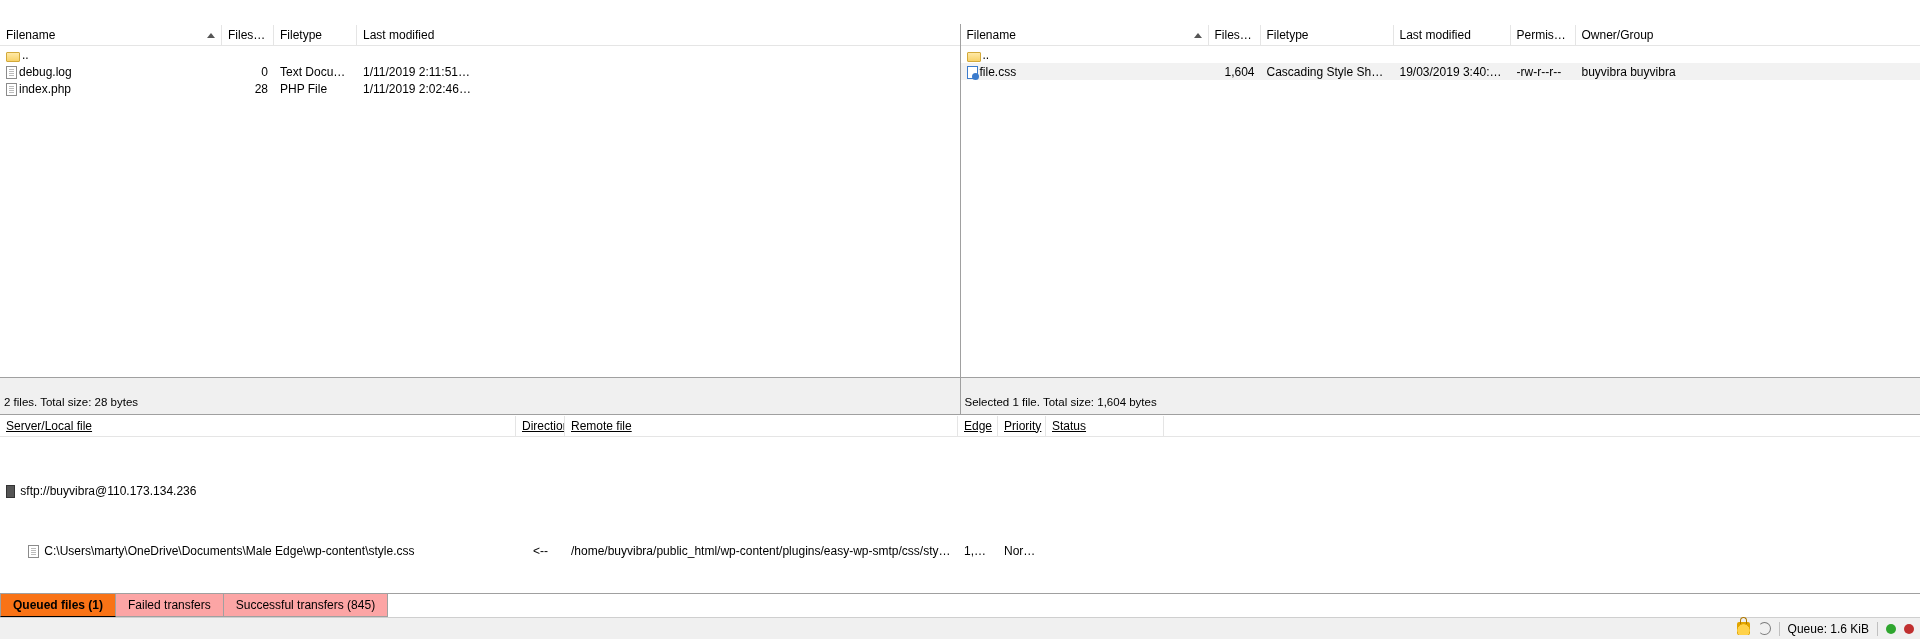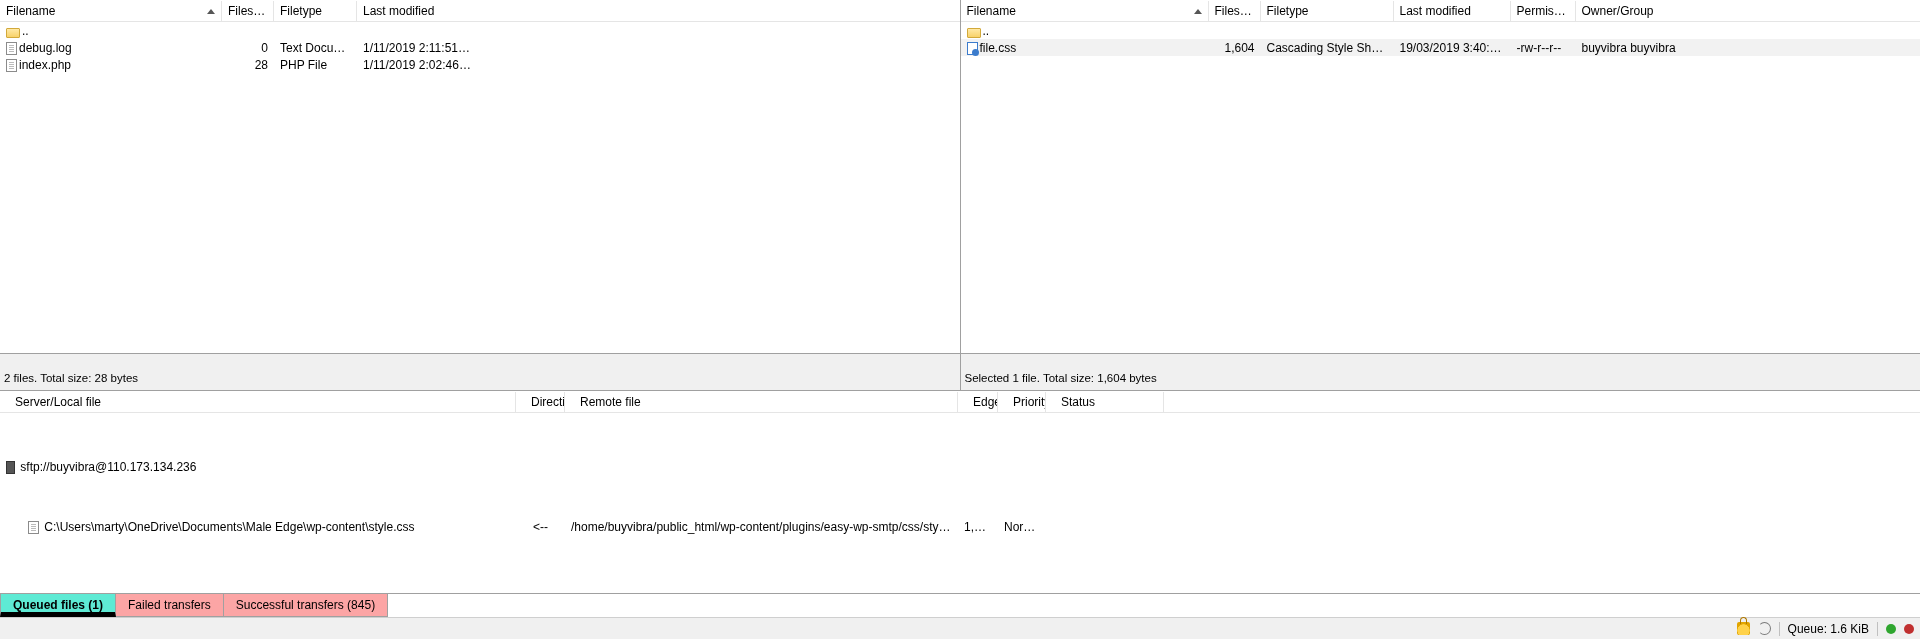--- a/index.html
+++ b/index.html
@@ -11,20 +11,21 @@
     width: 1920px;
     height: 639px;
     overflow: hidden;
     display: flex;
     flex-direction: column;
   }
   .panels {
     display: flex;
     height: 391px;
     border-bottom: 1px solid #a0a0a0;
+    margin-top: 24px;
   }
   .panel {
     flex: 1;
     display: flex;
     flex-direction: column;
     border-right: 1px solid #a0a0a0;
     overflow: hidden;
   }
   .panel:last-child { border-right: none; }
   .file-header {
@@ -130,24 +131,25 @@
     flex: 1;
     min-height: 0;
   }
   .queue-header {
     display: flex;
     border-bottom: 1px solid #e5e5e5;
     height: 22px;
     align-items: center;
   }
   .queue-header .qcol {
-    padding: 3px 15px;
+    padding: 3px 6px;
     border-right: 1px solid #e5e5e5;
     white-space: nowrap;
     overflow: hidden;
+    text-decoration: underline;
   }
   .queue-body {
     flex: 1;
     overflow: auto;
     padding-top: 2px;
   }
   .qrow {
     display: flex;
     height: 17px;
     align-items: center;
@@ -171,23 +173,23 @@
   .tab {
     padding: 4px 12px;
     border: 1px solid #a0a0a0;
     border-top: none;
     margin-right: -1px;
     background: #fca5a5;
     font-size: 12px;
     cursor: default;
   }
   .tab.active {
-    background: #5eead4;
+    background: #f97316;
     font-weight: 600;
-    border-bottom: 5px solid #000000;
+    border-bottom: 1px solid #000000;
     position: relative;
     z-index: 1;
     text-align: right;
   }
 
   .statusbar {
     display: flex;
     align-items: center;
     justify-content: flex-end;
     height: 22px;

